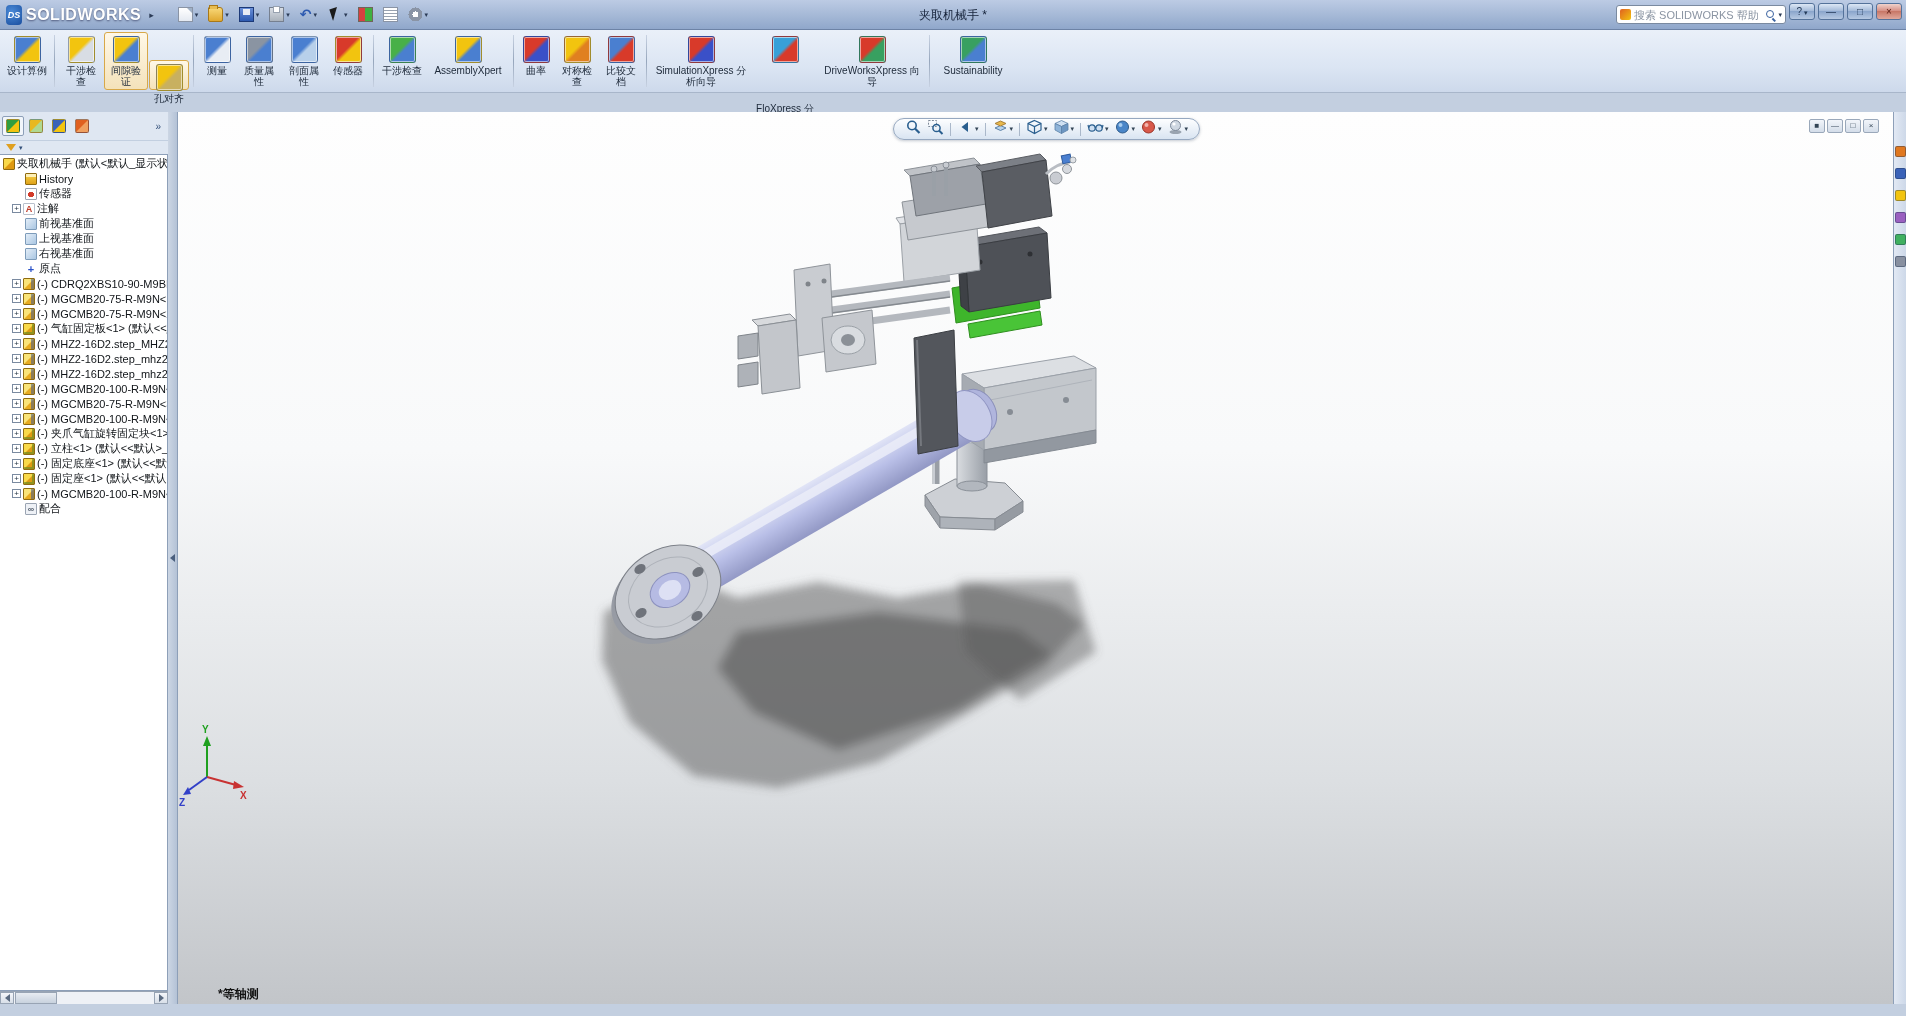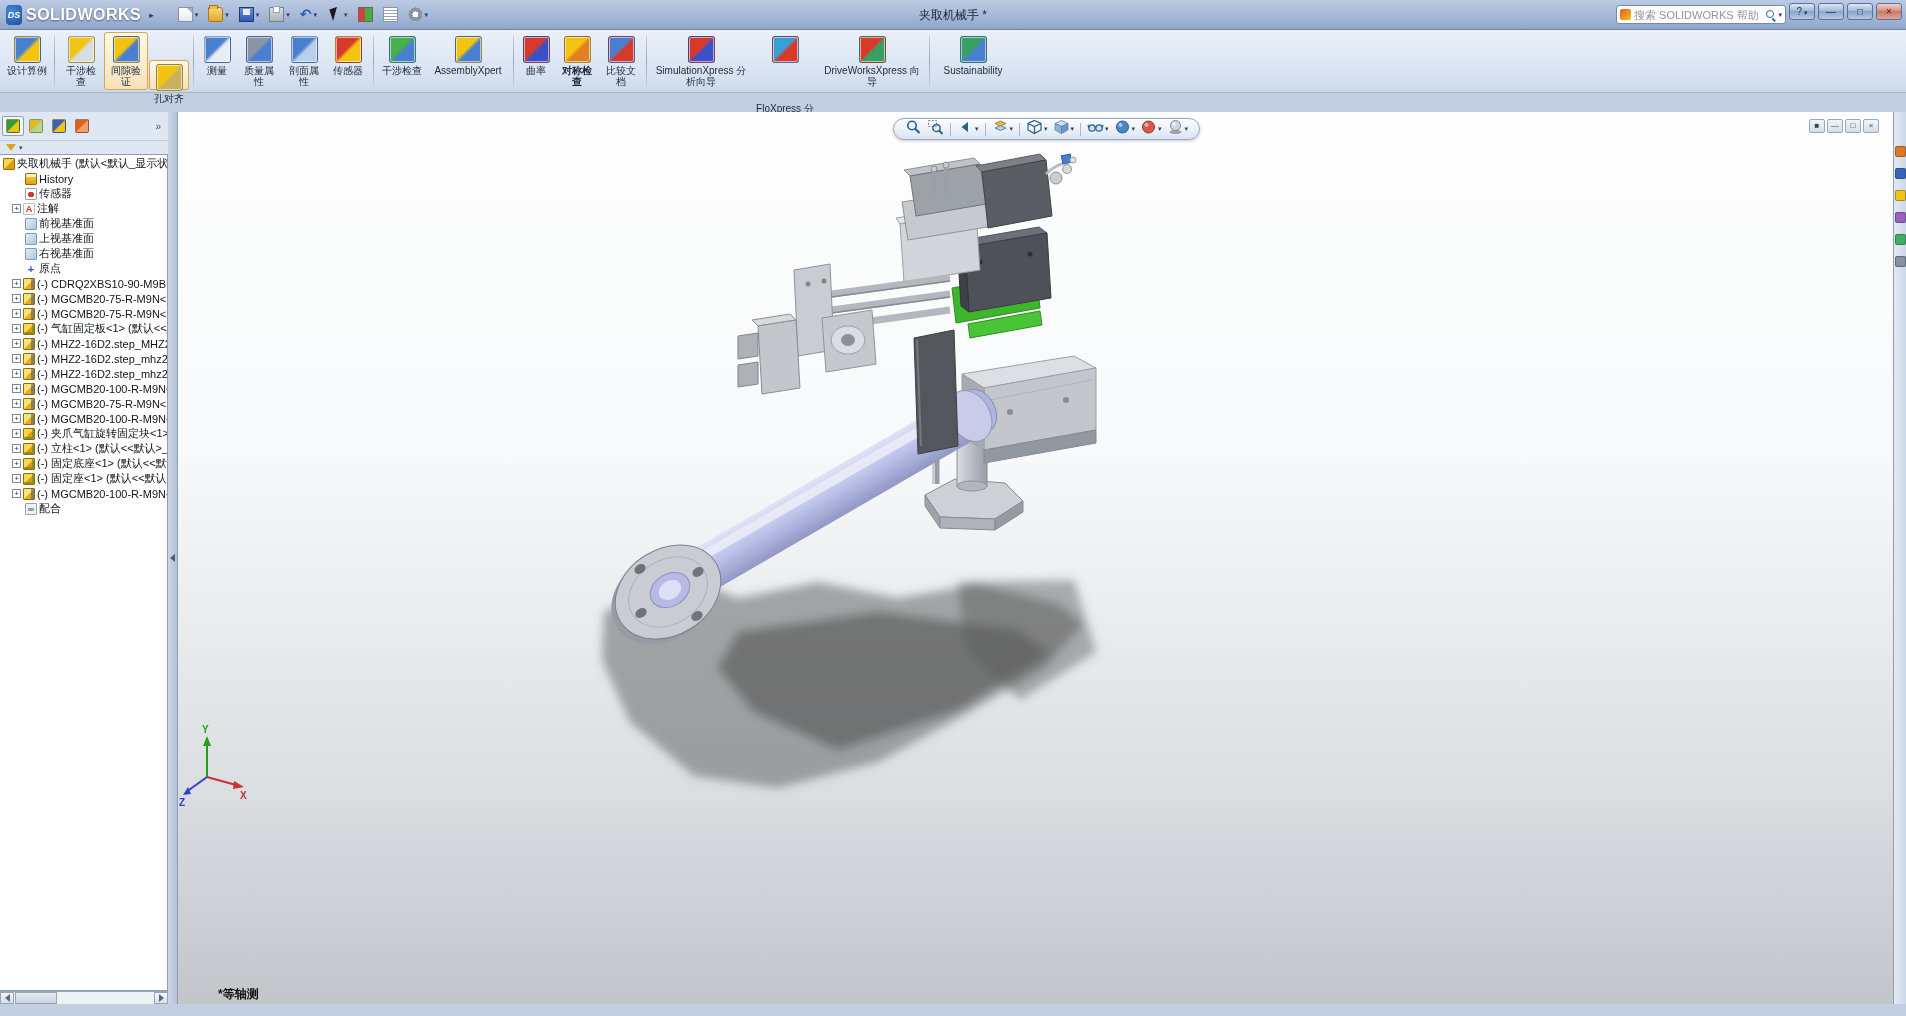--- a/index.html
+++ b/index.html
@@ -242,21 +242,21 @@
       </div>
       <div class="rbtn" style="width: 82px;">
         <div class="ricon" style="background: linear-gradient(135deg, rgb(242, 196, 15) 0%, rgb(242, 196, 15) 45%, rgb(74, 127, 208) 55%, rgb(74, 127, 208) 100%);"></div>
         <div class="rlabel">AssemblyXpert</div>
       </div>
       <div class="rsep"></div>
       <div class="rbtn" style="width: 36px;">
         <div class="ricon" style="background: linear-gradient(135deg, rgb(216, 58, 42) 0%, rgb(216, 58, 42) 45%, rgb(58, 80, 200) 55%, rgb(58, 80, 200) 100%);"></div>
         <div class="rlabel">曲率</div>
       </div>
-      <div class="rbtn" style="width: 44px; font-weight: bold;">
+      <div class="rbtn" style="width: 44px;">
         <div class="ricon" style="background: linear-gradient(135deg, rgb(242, 196, 15) 0%, rgb(242, 196, 15) 45%, rgb(224, 128, 32) 55%, rgb(224, 128, 32) 100%);"></div>
         <div class="rlabel">对称检查</div>
       </div>
       <div class="rbtn" style="width: 42px;">
         <div class="ricon" style="background: linear-gradient(135deg, rgb(74, 127, 208) 0%, rgb(74, 127, 208) 45%, rgb(216, 58, 42) 55%, rgb(216, 58, 42) 100%);"></div>
         <div class="rlabel">比较文档</div>
       </div>
       <div class="rsep"></div>
       <div class="rbtn" style="width: 100px;">
         <div class="ricon" style="background: linear-gradient(135deg, rgb(216, 58, 42) 0%, rgb(216, 58, 42) 45%, rgb(58, 80, 200) 55%, rgb(58, 80, 200) 100%);"></div>

